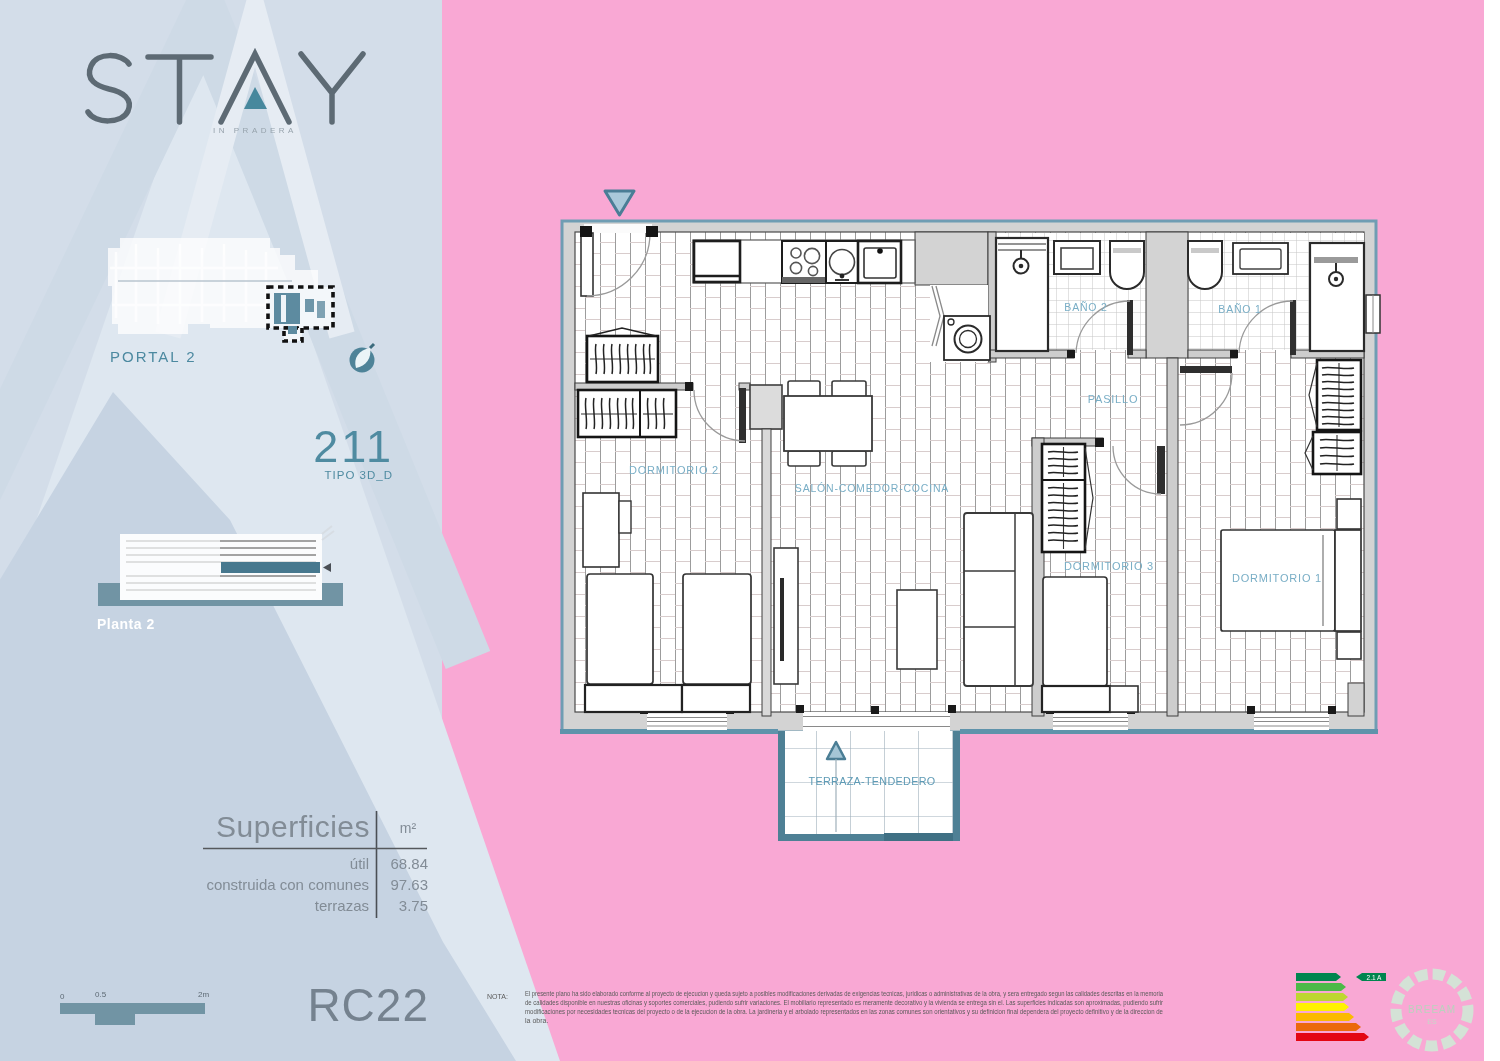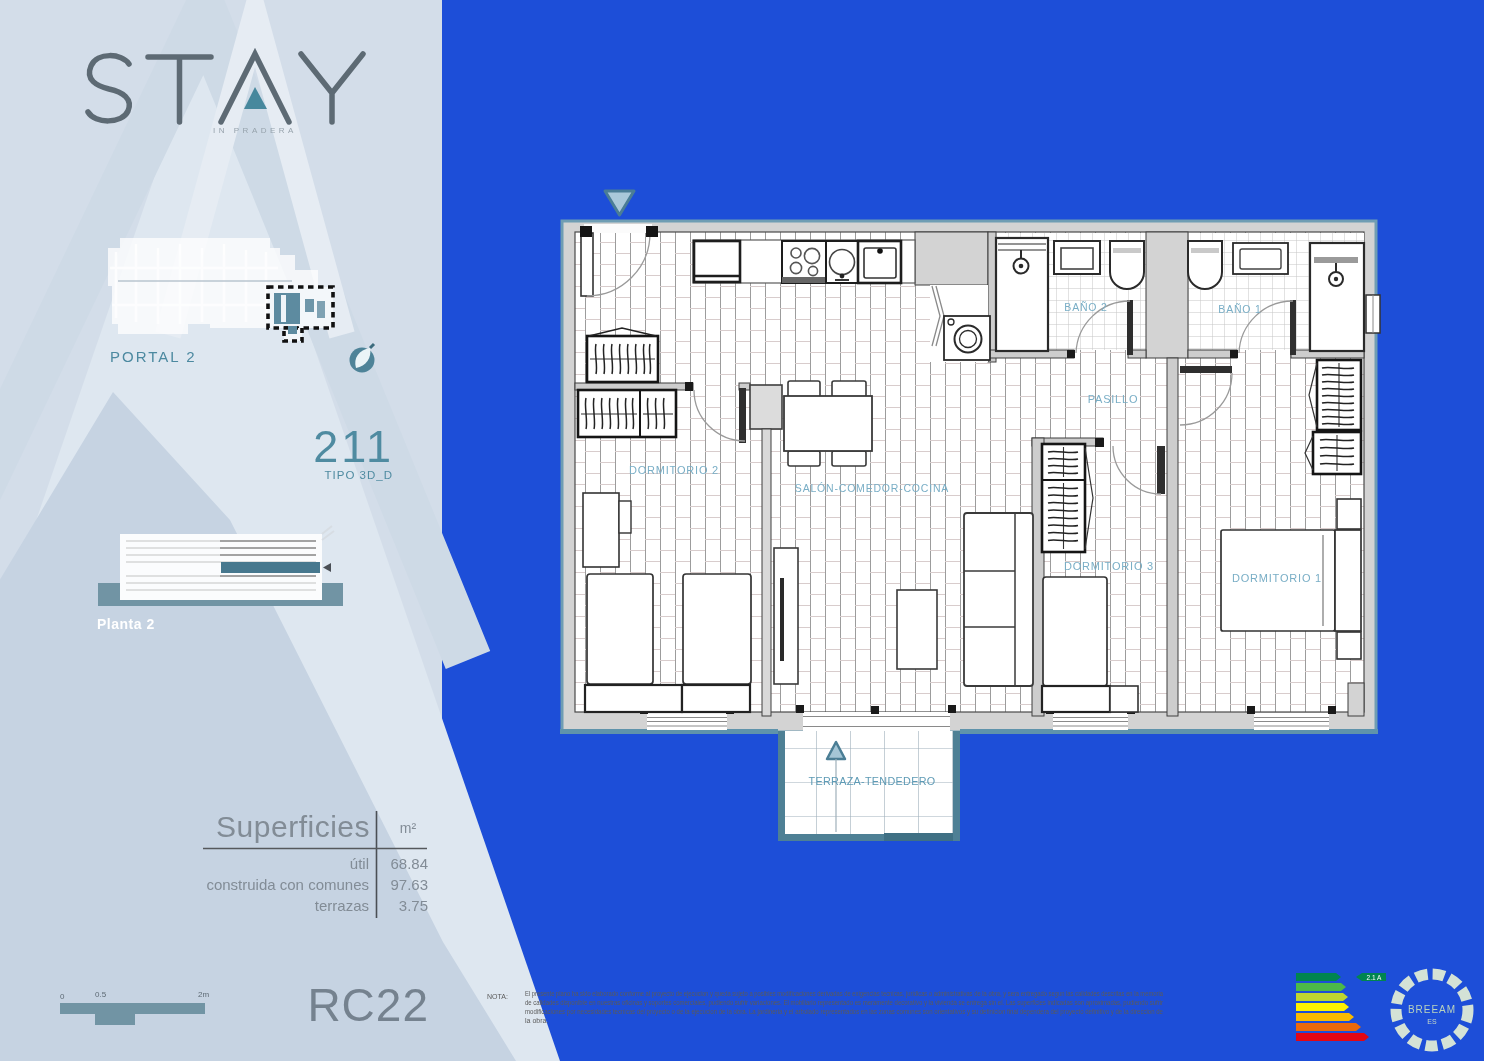--- a/index.html
+++ b/index.html
@@ -1,16 +1,16 @@
 <!DOCTYPE html>
 <html><head>
 <meta charset="utf-8">
 <style>
   html,body{margin:0;padding:0;background:#ffffff;}
-  #page{position:relative;width:1484px;height:1061px;overflow:hidden;background:#1d4ed8;font-family:"Liberation Sans", sans-serif;text-decoration:underline;}
+  #page{position:relative;width:1484px;height:1061px;overflow:hidden;background:#f9a8d4;font-family:"Liberation Sans", sans-serif;text-decoration:underline;}
   svg{display:block;}
 </style>
 </head>
 <body>
 <div id="page">
 <svg width="1500" height="1061" viewBox="0 0 1500 1061">
 <defs>
 
   <pattern id="bond" width="30" height="22" patternUnits="userSpaceOnUse">
     <rect width="30" height="22" fill="#ffffff"></rect>

